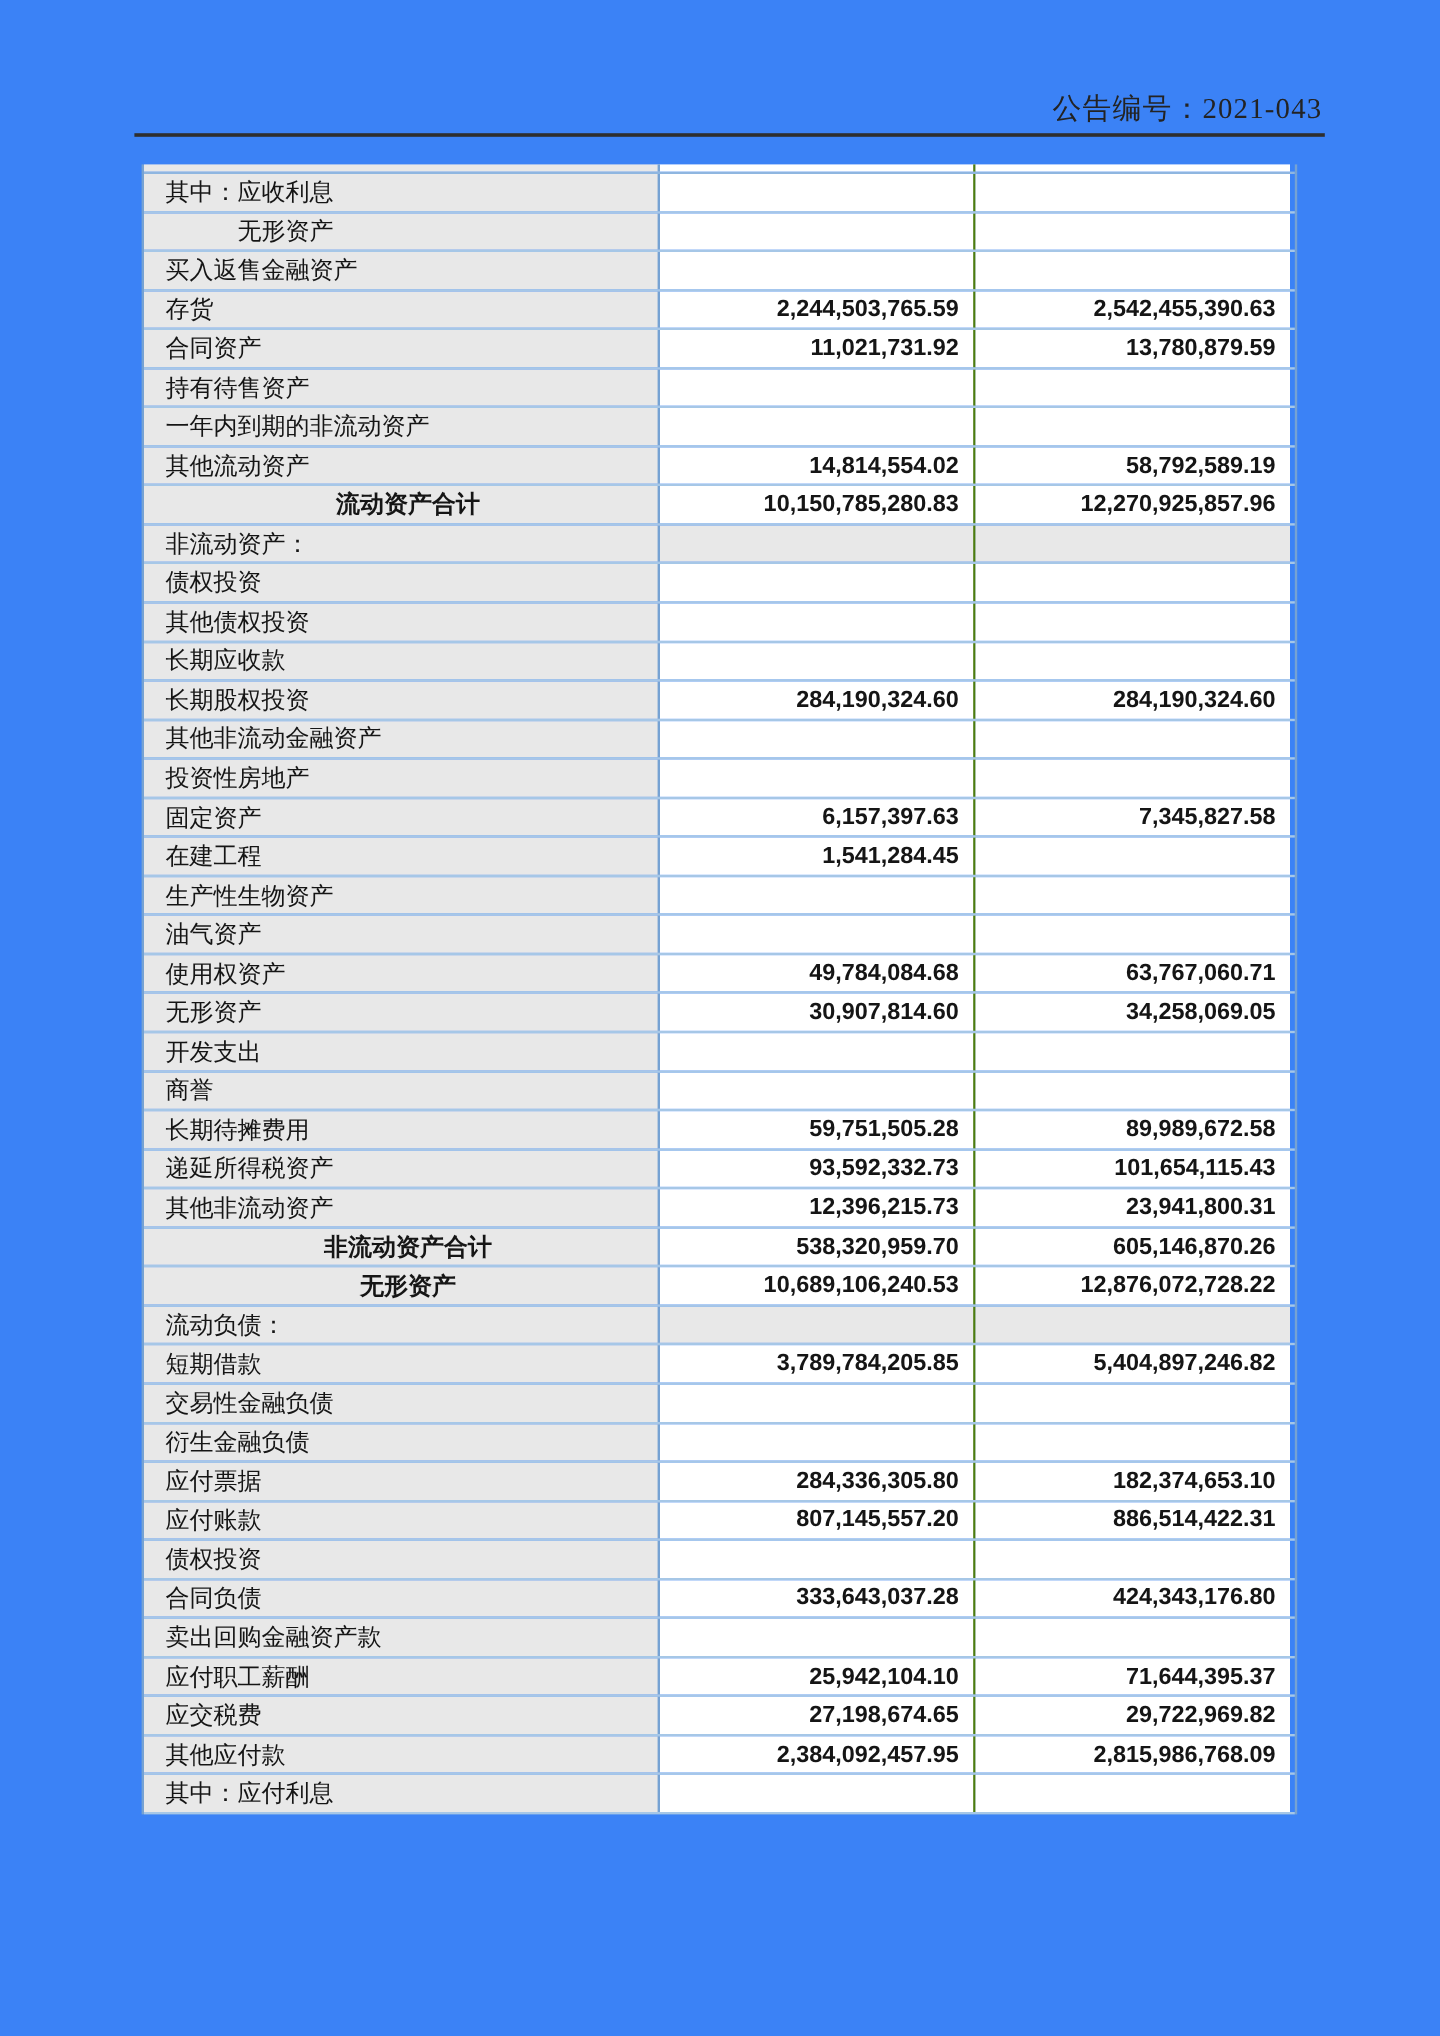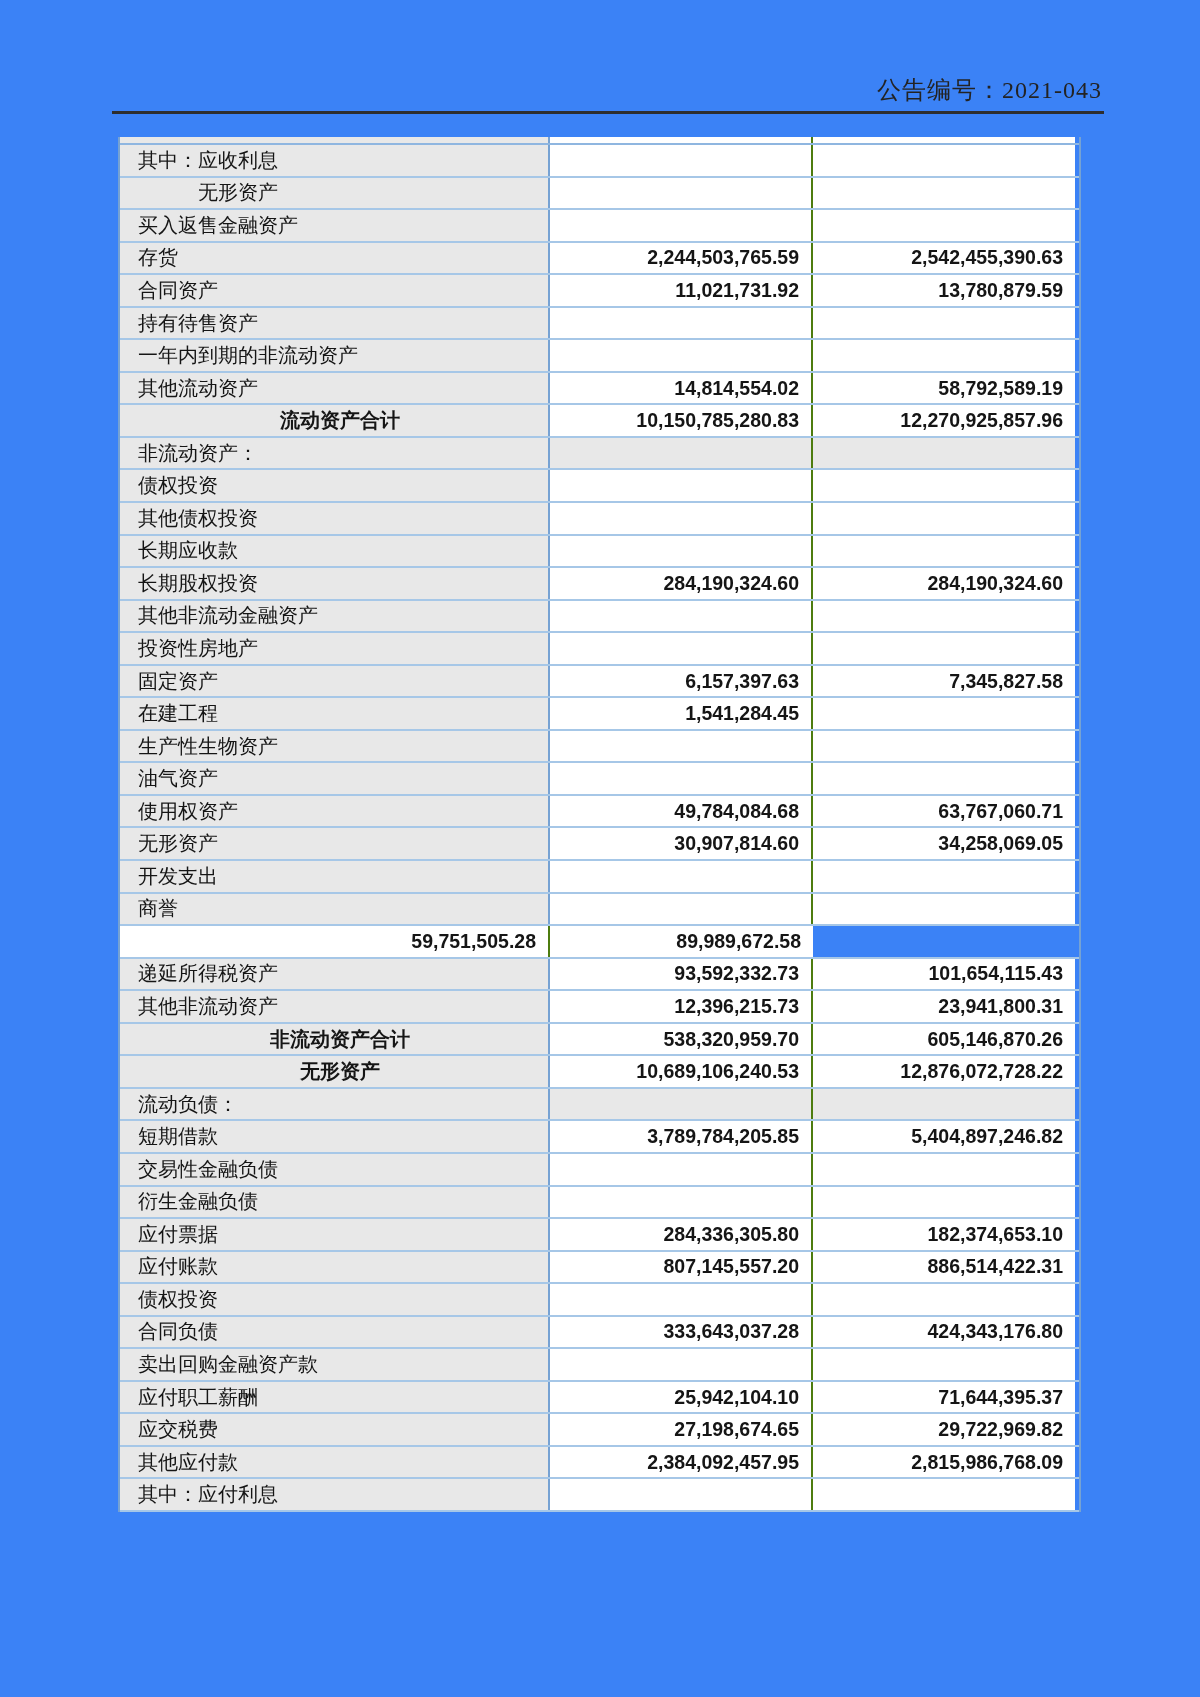--- a/index.html
+++ b/index.html
@@ -155,20 +155,21 @@
           <div class="cell c0">开发支出</div>
           <div class="cell c1"></div>
           <div class="cell c2"></div>
         </div>
         <div class="row item">
           <div class="cell c0">商誉</div>
           <div class="cell c1"></div>
           <div class="cell c2"></div>
         </div>
         <div class="row item">
+          <div class="cell c0">长期待摊费用</div>
           <div class="cell c1">59,751,505.28</div>
           <div class="cell c2">89,989,672.58</div>
         </div>
         <div class="row item">
           <div class="cell c0">递延所得税资产</div>
           <div class="cell c1">93,592,332.73</div>
           <div class="cell c2">101,654,115.43</div>
         </div>
         <div class="row item">
           <div class="cell c0">其他非流动资产</div>

